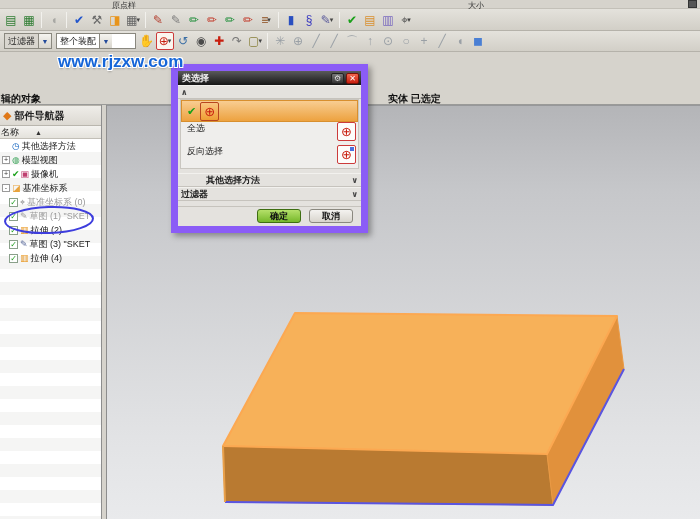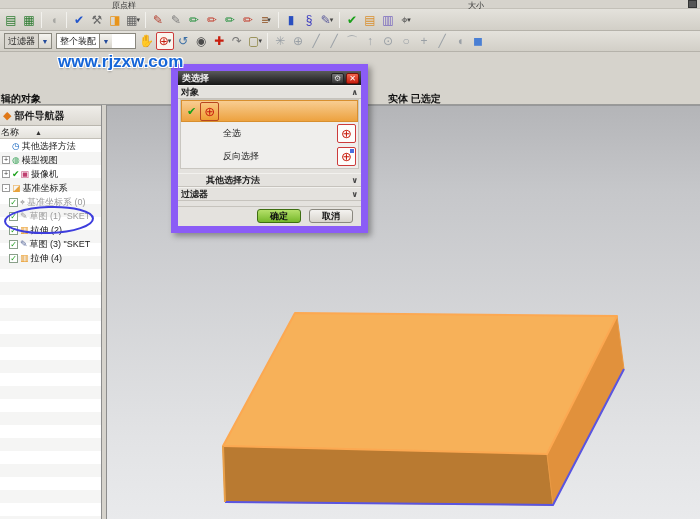--- a/index.html
+++ b/index.html
@@ -69,21 +69,21 @@
   .dlg-sect { height:14px; display:flex; align-items:center; padding:0 3px; font-weight:bold; color:#222; border-top:1px solid #f2f1ee; border-bottom:1px solid #c6c3bd; background:#e4e2de; }
   .dlg-sect .st { flex:1; }
   .dlg-sect .chev { font-size:8px; color:#444; }
   .dlg-body { background:#efeeec; border:1px solid #c9c6c0; margin:0 2px; }
   .sel-row { height:22px; display:flex; align-items:center; background:linear-gradient(#f8cd92,#eda23f); border:1px solid #d88f2e; padding:0 2px 0 5px; }
   .sel-row .ck { color:#18a018; font-weight:bold; font-size:11px; margin-right:4px; }
   .sel-row .lbl { flex:1; color:#222; }
   .itembtn { width:19px; height:19px; border:1px solid #b8471f; border-radius:2px; background:linear-gradient(#f9c680,#ef9e33); color:#c81e0e; font-size:13px; line-height:17px; text-align:center; position:relative; flex:0 0 auto; }
   .itembtn.white { background:#fdfdfb; border-color:#cc3b3b; }
   .itembtn .bluesq { position:absolute; right:1px; top:1px; width:4px; height:4px; background:#4a6fe0; }
-  .plain-row { height:23px; display:flex; align-items:center; padding:0 2px 0 6px;margin-left:36px; }
+  .plain-row { height:23px; display:flex; padding:0 2px 0 6px; }
   .plain-row .lbl { flex:1; color:#222; }
   .dlg-foot { position:absolute; left:0; right:0; bottom:4px; height:16px; display:flex; justify-content:flex-end; align-items:center; padding-right:8px; gap:8px; border-top:1px solid #c6c3bd; padding-top:3px; }
   .btn { height:14px; min-width:44px; font-size:9px; font-weight:bold; text-align:center; line-height:12px; border-radius:3px; }
   .btn.ok { background:linear-gradient(#b5e06a,#76b82a); border:1px solid #3e6e12; color:#111; }
   .btn.cancel { background:linear-gradient(#f4f3f0,#d8d5cd); border:1px solid #8a887f; color:#111; }
 </style>
 </head>
 <body>
 
 <div id="app">
@@ -329,21 +329,20 @@
   </svg>
 
   <div class="dialog">
     <div class="dlg-title">
       <span class="t">类选择</span>
       <span class="dlg-gear">⚙</span>
       <span class="dlg-close">✕</span>
     </div>
 
     <div class="dlg-sect">
-      <span class="st">对象</span>
       <span class="chev">∧</span>
     </div>
 
     <div class="dlg-body">
       <div class="sel-row">
         <span class="ck">✔</span>
         <span class="itembtn"><span>⊕</span></span>
       </div>
       <div class="plain-row">
         <span class="lbl">全选</span>

